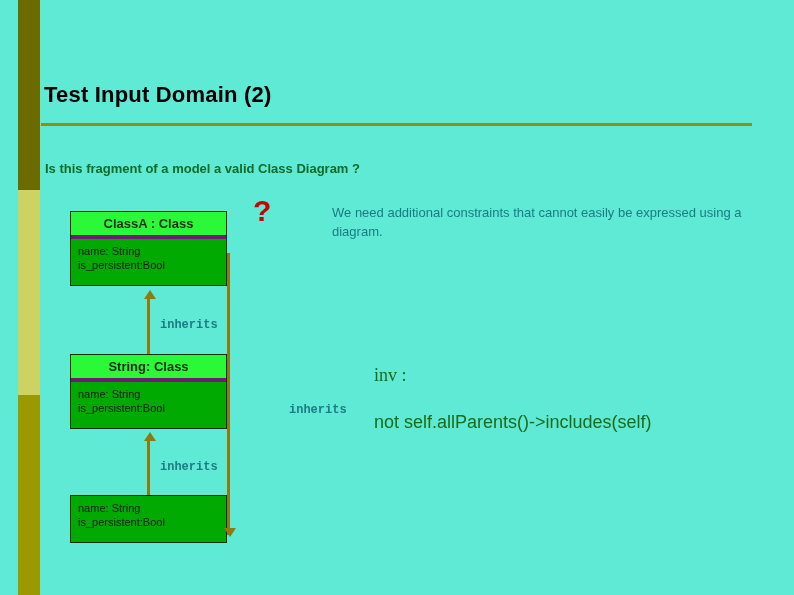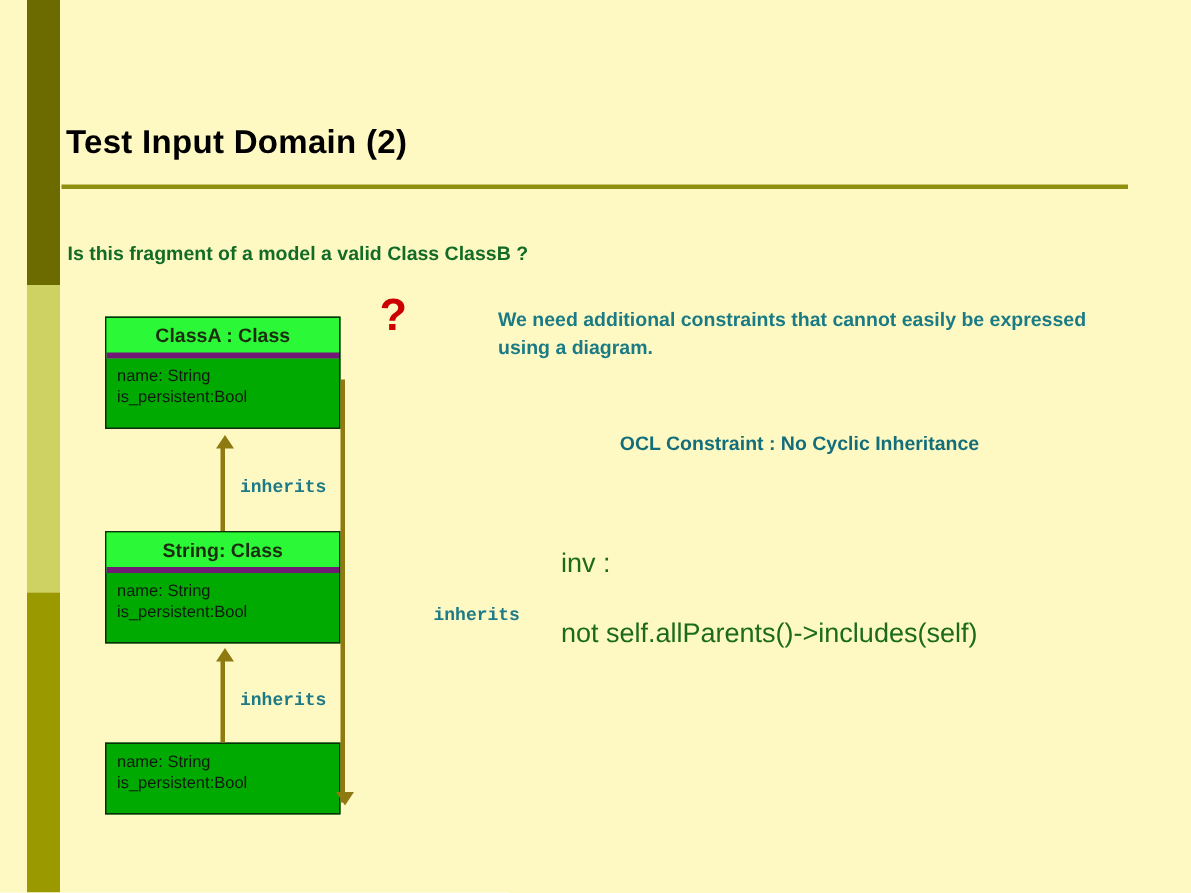--- a/index.html
+++ b/index.html
@@ -10,21 +10,21 @@
     width: 794px;
     height: 595px;
     background: #ffffff;
     font-family: "Liberation Sans", sans-serif;
     overflow: hidden;
   }
   .slide {
     position: relative;
     width: 794px;
     height: 595px;
-    background: #fef9c3;
+    background: #5eead4;
   }
 
   
   .sidebar {
     position: absolute;
     left: 18px;
     top: 0;
     width: 22px;
     height: 595px;
   }
@@ -159,21 +159,21 @@
     line-height: 1;
   }
 
   
   .explain {
     position: absolute;
     left: 332px;
     top: 203px;
     width: 430px;
     font-size: 13px;
-    font-weight: bold;
+    font-weight: normal;
     color: #1b7b85;
     line-height: 19px;
   }
 
   
   .ocl-title {
     position: absolute;
     left: 533px;
     top: 288px;
     font-size: 13px;
@@ -182,38 +182,38 @@
     white-space: nowrap;
     transform: translateX(-50%);
   }
   .ocl-line {
     position: absolute;
     font-size: 18px;
     color: #1b6b1b;
     white-space: nowrap;
   }
   .ocl-1 { left: 374px; top: 317px; }
-  .ocl-2 { left: 374px; top: 365px; }
+  .ocl-2 { left: 374px; top: 365px; font-family: Liberation Serif, serif; }
   .ocl-3 { left: 374px; top: 412px; }
 </style>
 </head>
 <body>
 
 <div class="slide">
 
   <div class="sidebar">
     <div class="band band-1"></div>
     <div class="band band-2"></div>
     <div class="band band-3"></div>
   </div>
 
   <div class="title">Test Input Domain (2)</div>
   <div class="title-rule"></div>
 
-  <div class="question">Is this fragment of a  model a valid Class ClassB ?</div>
+  <div class="question">Is this fragment of a  model a valid Class Diagram ?</div>
 
   <div class="classbox box-a">
     <div class="cb-header">ClassA : Class</div>
     <div class="cb-body">
       <div class="cb-attr">name: String</div>
       <div class="cb-attr">is_persistent:Bool</div>
     </div>
   </div>
 
   <div class="classbox box-b">
@@ -241,17 +241,16 @@
   <div class="arrow-head-down head-long"></div>
 
   <div class="lbl-inherits inh-1">inherits</div>
   <div class="lbl-inherits inh-2">inherits</div>
   <div class="lbl-inherits inh-3">inherits</div>
 
   <div class="qmark">?</div>
 
   <div class="explain">We need additional constraints that cannot easily be expressed using a diagram.</div>
 
-  <div class="ocl-title">OCL Constraint : No Cyclic Inheritance</div>
   <div class="ocl-line ocl-2">inv :</div>
   <div class="ocl-line ocl-3">not self.allParents()-&gt;includes(self)</div>
 
 </div>
 
 </body></html>

